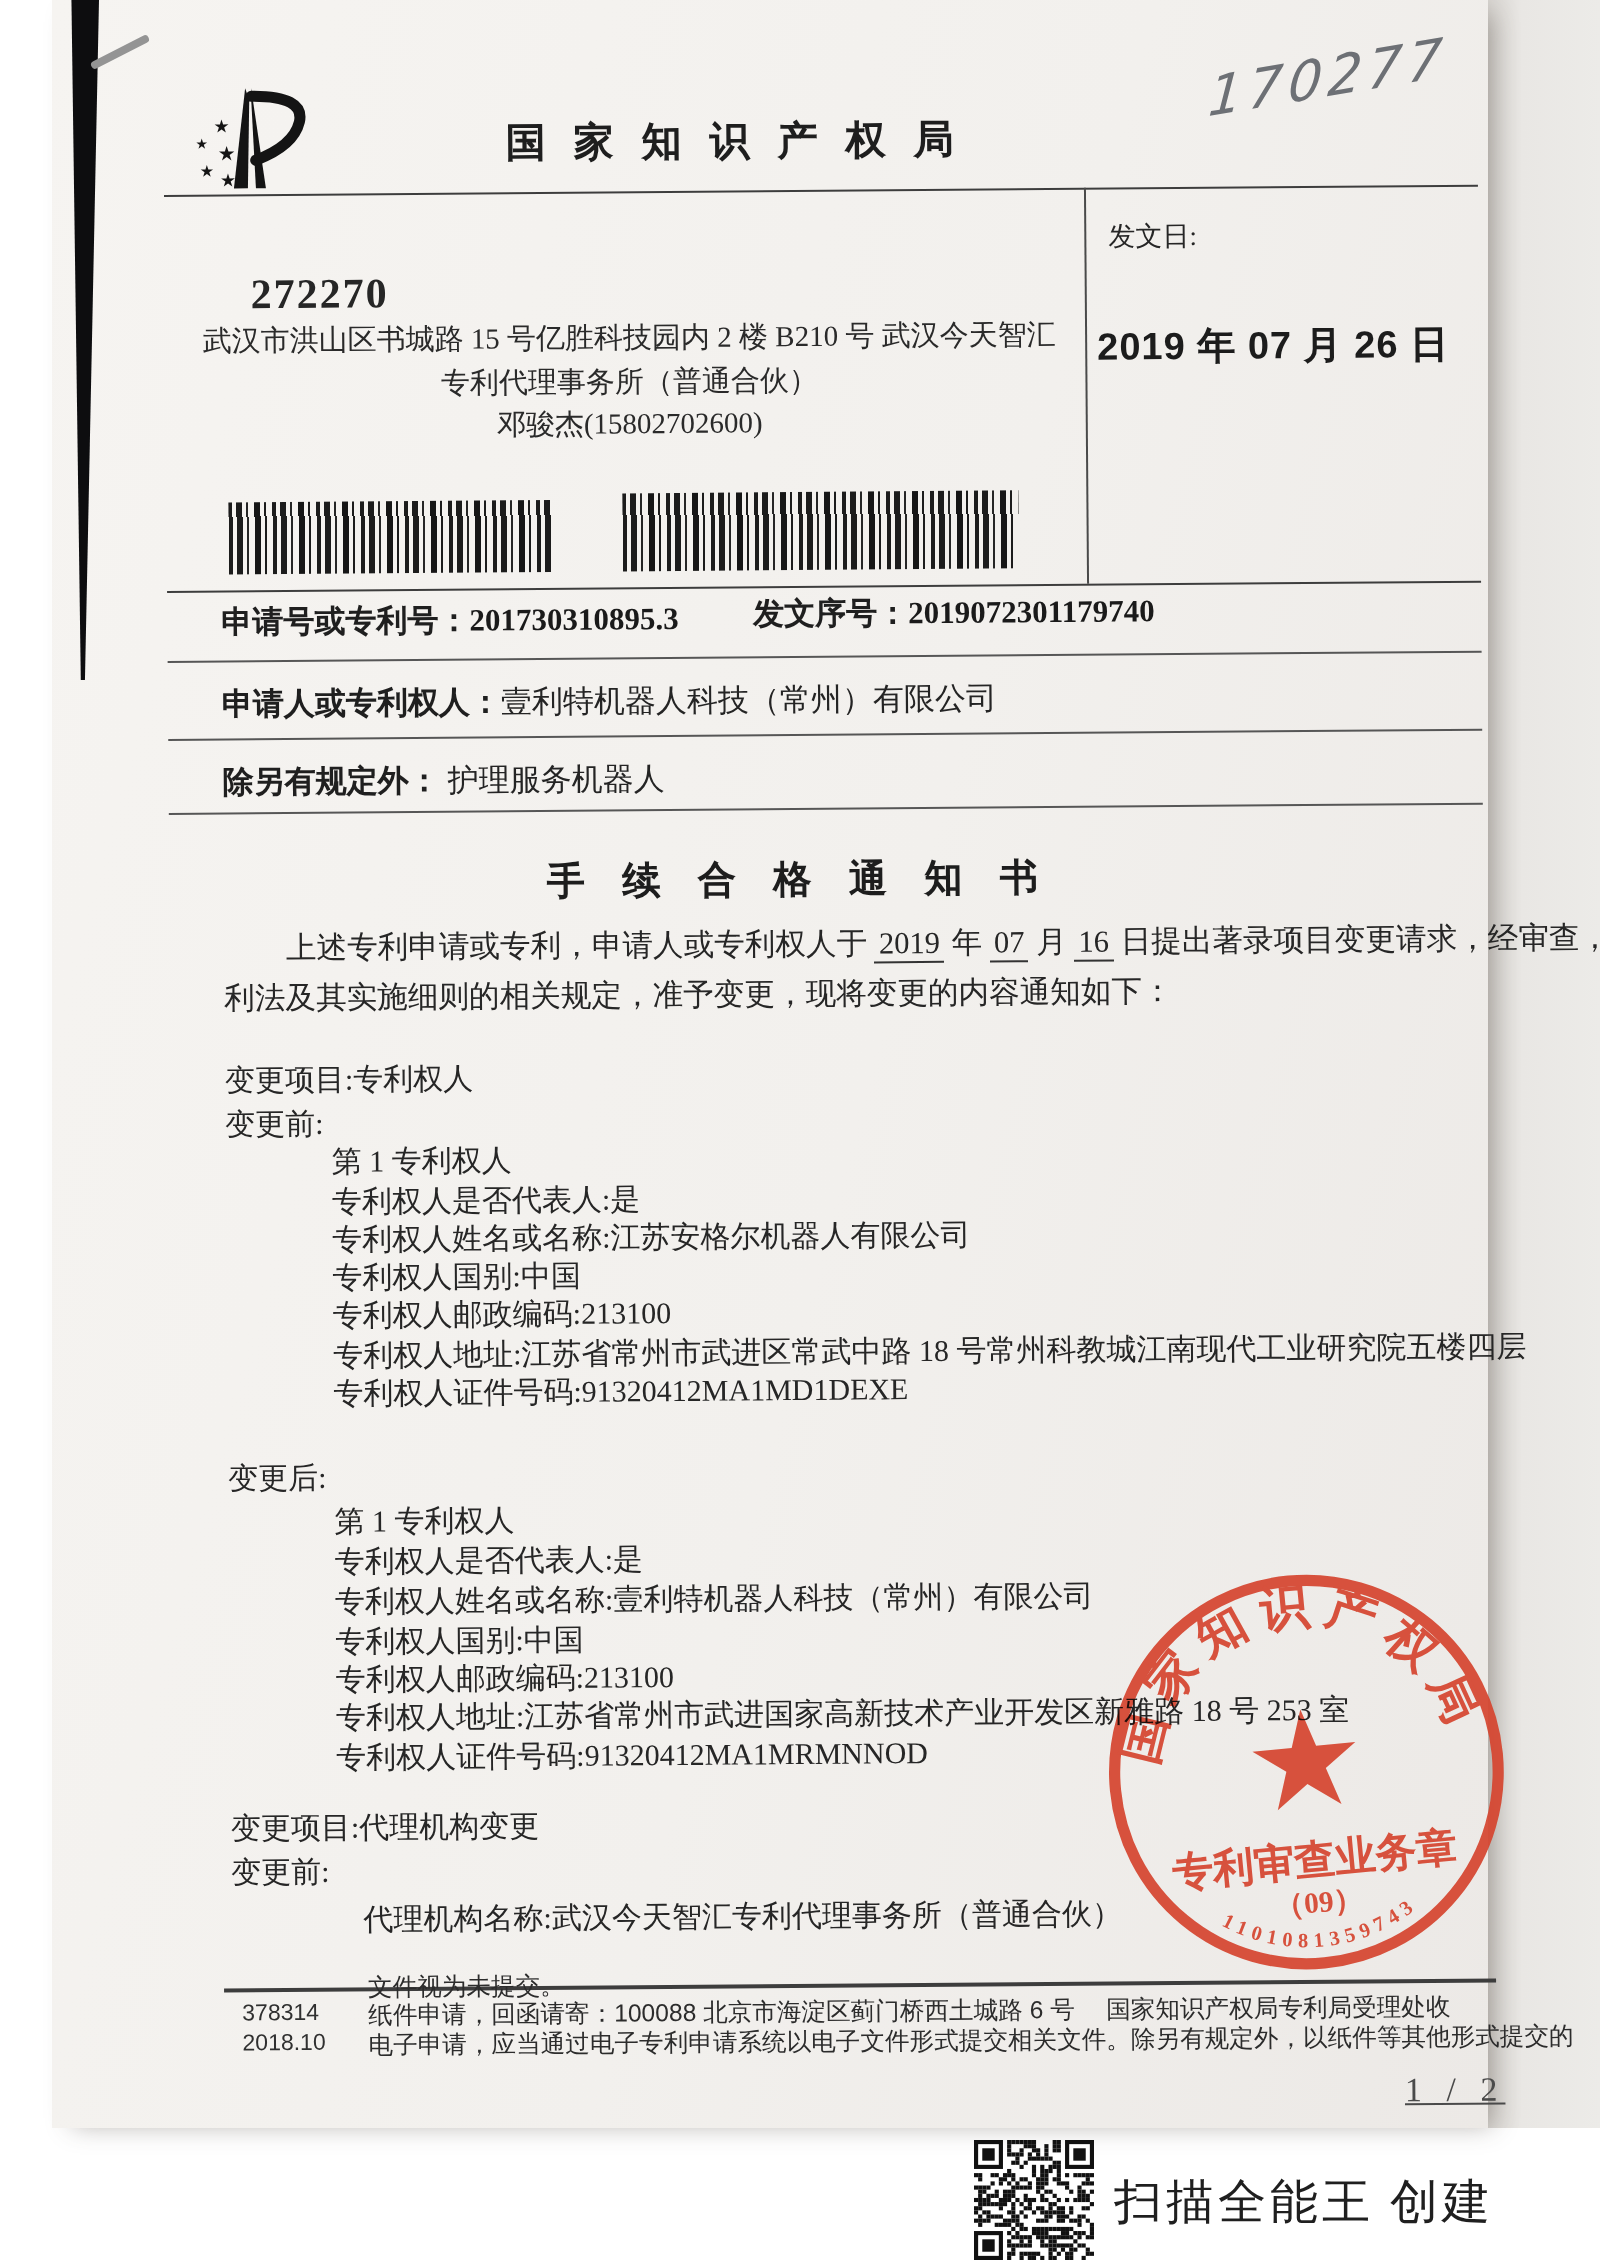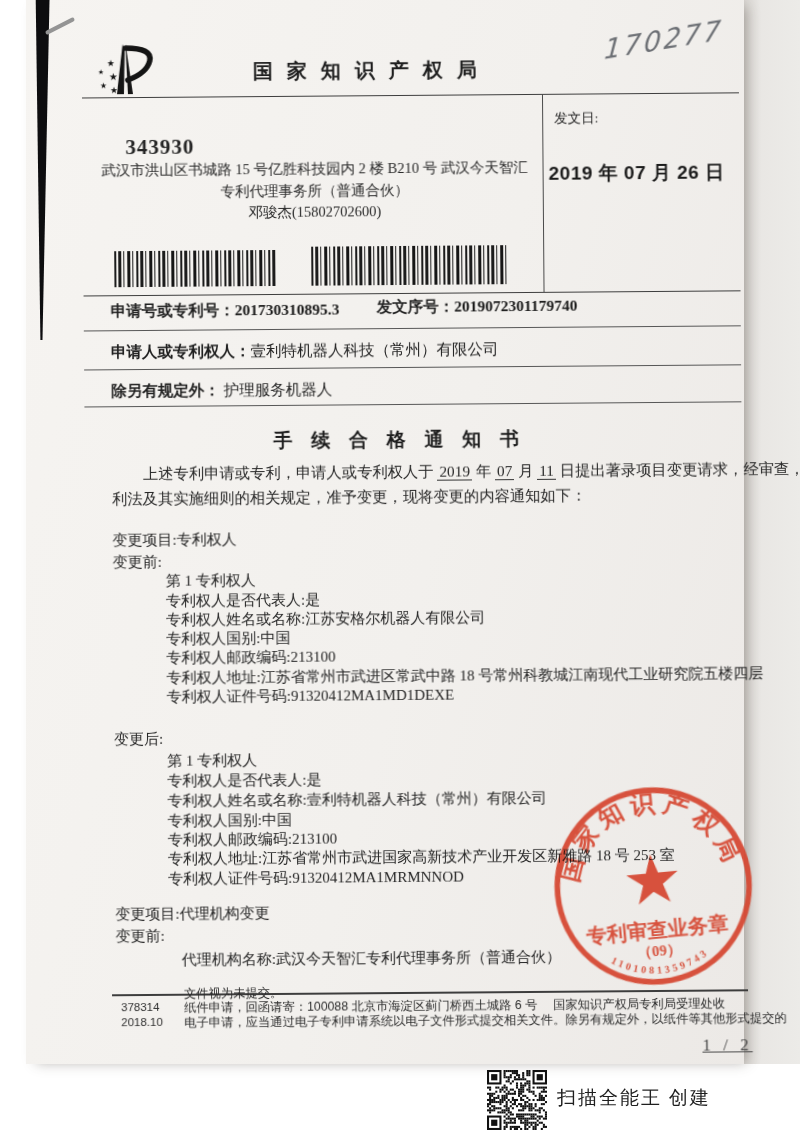--- a/index.html
+++ b/index.html
@@ -40,21 +40,21 @@
   .notice-title{font-size:19px;font-weight:bold;letter-spacing:7px;color:#1d1d1d;}
   .p-line{font-size:15.3px;color:#262626;white-space:nowrap;}
   .u{border-bottom:1.5px solid #333;padding:0 2px;}
   .blk{font-size:15px;color:#262626;white-space:nowrap;}
   
   .seal{mix-blend-mode:multiply;opacity:.93;transform:rotate(-5deg);}
   
   .ffoot{font-family:"Liberation Sans","DejaVu Sans",sans-serif;font-size:11.5px;color:#303030;}
   .fnote{font-family:"Liberation Sans","DejaVu Sans",sans-serif;font-size:12.3px;color:#2c2c2c;white-space:nowrap;}
   .pageind{font-size:17px;color:#4a4a4a;letter-spacing:4px;text-decoration:underline;}
-  .watermark{font-size:19px;color:#1f1f1f;letter-spacing:2px;font-weight:500;}
+  .watermark{font-size:24px;color:#1f1f1f;letter-spacing:2px;font-weight:500;}
 </style>
 </head>
 <body>
 
 <div class="screen">
 
   <div class="abs offpaper"></div>
   <div class="abs paper"></div>
   <div class="abs corner-wedge"></div>
   <div class="abs pencil-mark"></div>
@@ -73,21 +73,21 @@
     </svg>
     <div class="abs agency" style="left:256px;top:57px">国 家 知 识 产 权 局</div>
     <div class="abs handwrite" style="left:607px;top:26px">170277</div>
 
     <div class="abs hline" style="left:85px;top:95px;width:657px"></div>
     <div class="abs vline" style="left:545px;top:95px;height:198px"></div>
 
     <div class="abs dispatch-label" style="left:557px;top:111px">发文日:</div>
     <div class="abs dispatch-date" style="left:551px;top:162px">2019 年 07 月 26 日</div>
 
-    <div class="abs postcode" style="left:128px;top:133px">343930</div>
+    <div class="abs postcode" style="left:128px;top:133px">272270</div>
     <div class="abs addr" style="left:92px;top:159px">武汉市洪山区书城路 15 号亿胜科技园内 2 楼 B210 号 武汉今天智汇</div>
     <div class="abs addr" style="left:92px;top:181px">专利代理事务所（普通合伙）</div>
     <div class="abs addr" style="left:92px;top:202px">邓骏杰(15802702600)</div>
 
     <div class="abs barcode" style="left:116px;top:249px;width:162px;height:36px"></div>
     <div class="abs barcode" style="left:313px;top:246px;width:198px;height:39px"></div>
 
     <div class="abs hline" style="left:85px;top:293px;width:657px"></div>
 
     <div class="abs" style="left:112px;top:299px">
@@ -109,21 +109,21 @@
     <div class="abs rowline" style="left:85px;top:404px;width:657px"></div>
 
     <div class="abs notice-title" style="left:0;top:427px;width:800px;text-align:center">手 续 合 格 通 知 书</div>
 
     <div class="abs p-line" style="left:143px;top:462px">
       <span>上述专利申请或专利，申请人或专利权人于</span>
       <span class="u">2019</span>
       <span>年</span>
       <span class="u">07</span>
       <span>月</span>
-      <span class="u">11</span>
+      <span class="u">16</span>
       <span>日提出著录项目变更请求，经审查，符合专</span>
     </div>
     <div class="abs p-line" style="left:112px;top:487px">利法及其实施细则的相关规定，准予变更，现将变更的内容通知如下：</div>
 
     <div class="abs blk" style="left:112px;top:529px">变更项目:专利权人</div>
     <div class="abs blk" style="left:112px;top:551px">变更前:</div>
     <div class="abs blk" style="left:165px;top:570px">第 1 专利权人</div>
     <div class="abs blk" style="left:165px;top:590px">专利权人是否代表人:是</div>
     <div class="abs blk" style="left:165px;top:609px">专利权人姓名或名称:江苏安格尔机器人有限公司</div>
     <div class="abs blk" style="left:165px;top:628px">专利权人国别:中国</div>

